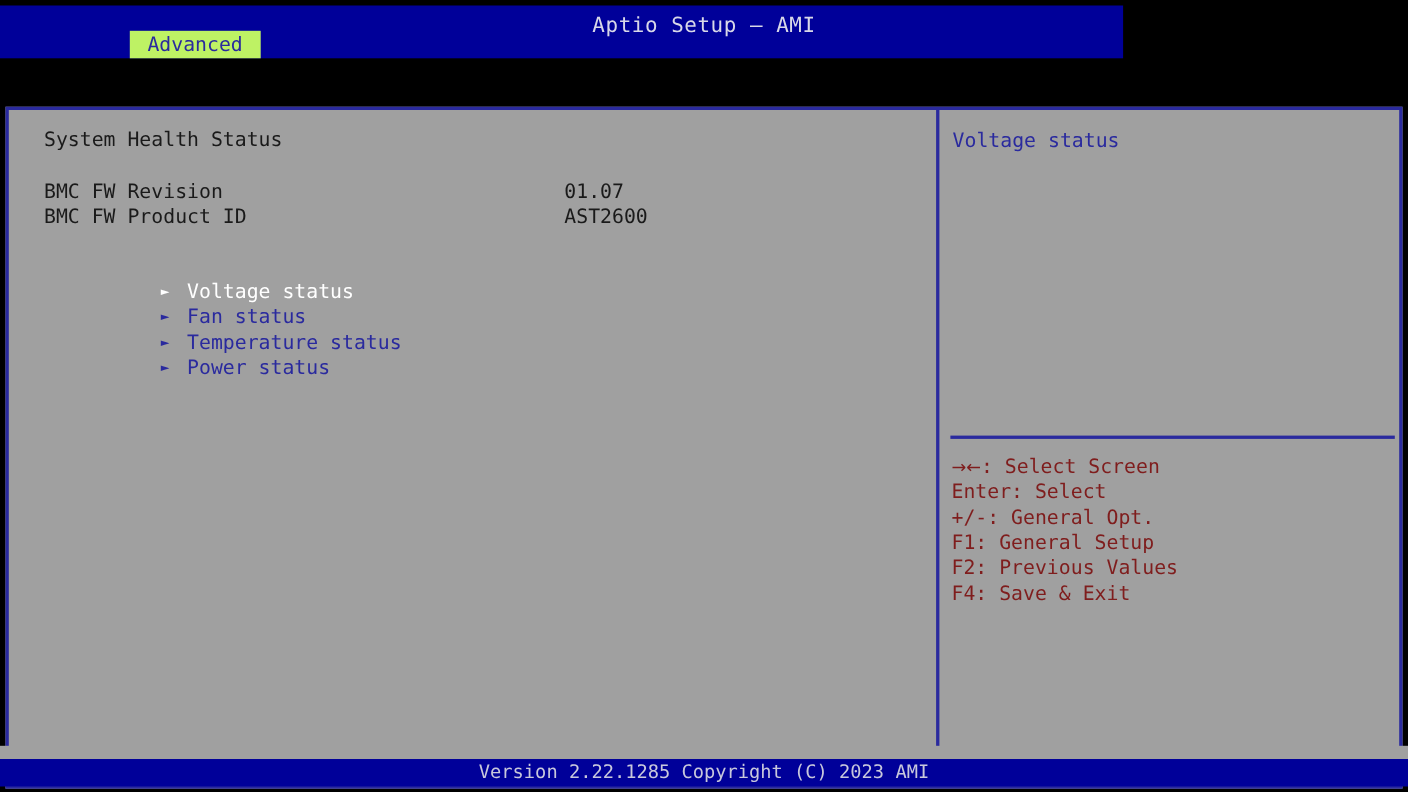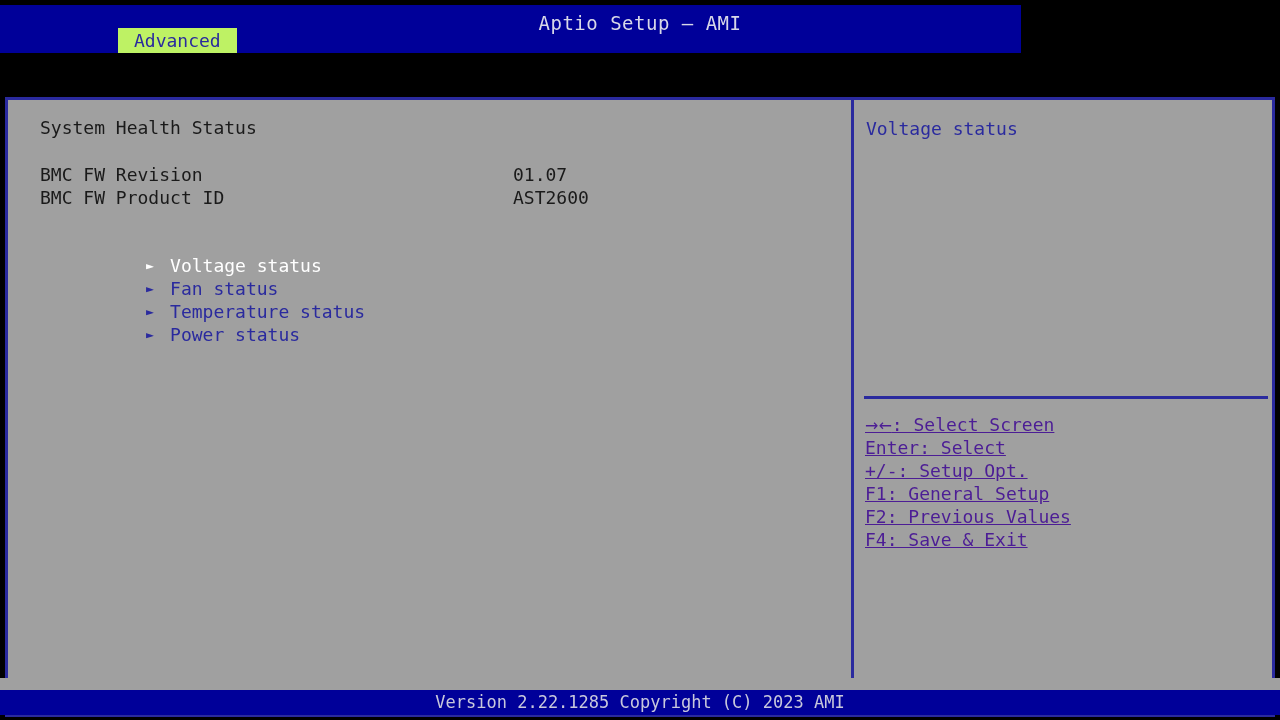--- a/index.html
+++ b/index.html
@@ -198,24 +198,23 @@
   }
   .keys-list {
     position: absolute;
     left: 11px;
     top: 313px;
     width: 400px;
   }
   .key-row {
     height: 23px;
     line-height: 23px;
-    color: #4c1d95;
-    font-size: 18px;
-    white-space: pre;
-    text-decoration: underline;
+    color: #7f1d1d;
+    font-size: 18px;
+    white-space: pre;
   }
   .key-glyph {
     font-family: "DejaVu Sans", sans-serif;
     font-size: 16px;
   }
 
   
   .footer-gray {
     position: absolute;
     left: 0;
@@ -296,21 +295,21 @@
 
       <div class="right-pane">
 
         <div class="help-text">Voltage status</div>
 
         <div class="hr-divider"></div>
 
         <div class="keys-list">
           <div class="key-row"><span class="key-glyph">→←</span><span>: Select Screen</span></div>
           <div class="key-row">Enter: Select</div>
-          <div class="key-row">+/-: Setup Opt.</div>
+          <div class="key-row">+/-: General Opt.</div>
           <div class="key-row">F1: General Setup</div>
           <div class="key-row">F2: Previous Values</div>
           <div class="key-row">F4: Save &amp; Exit</div>
         </div>
 
       </div>
 
     </div>
   </div>
 

